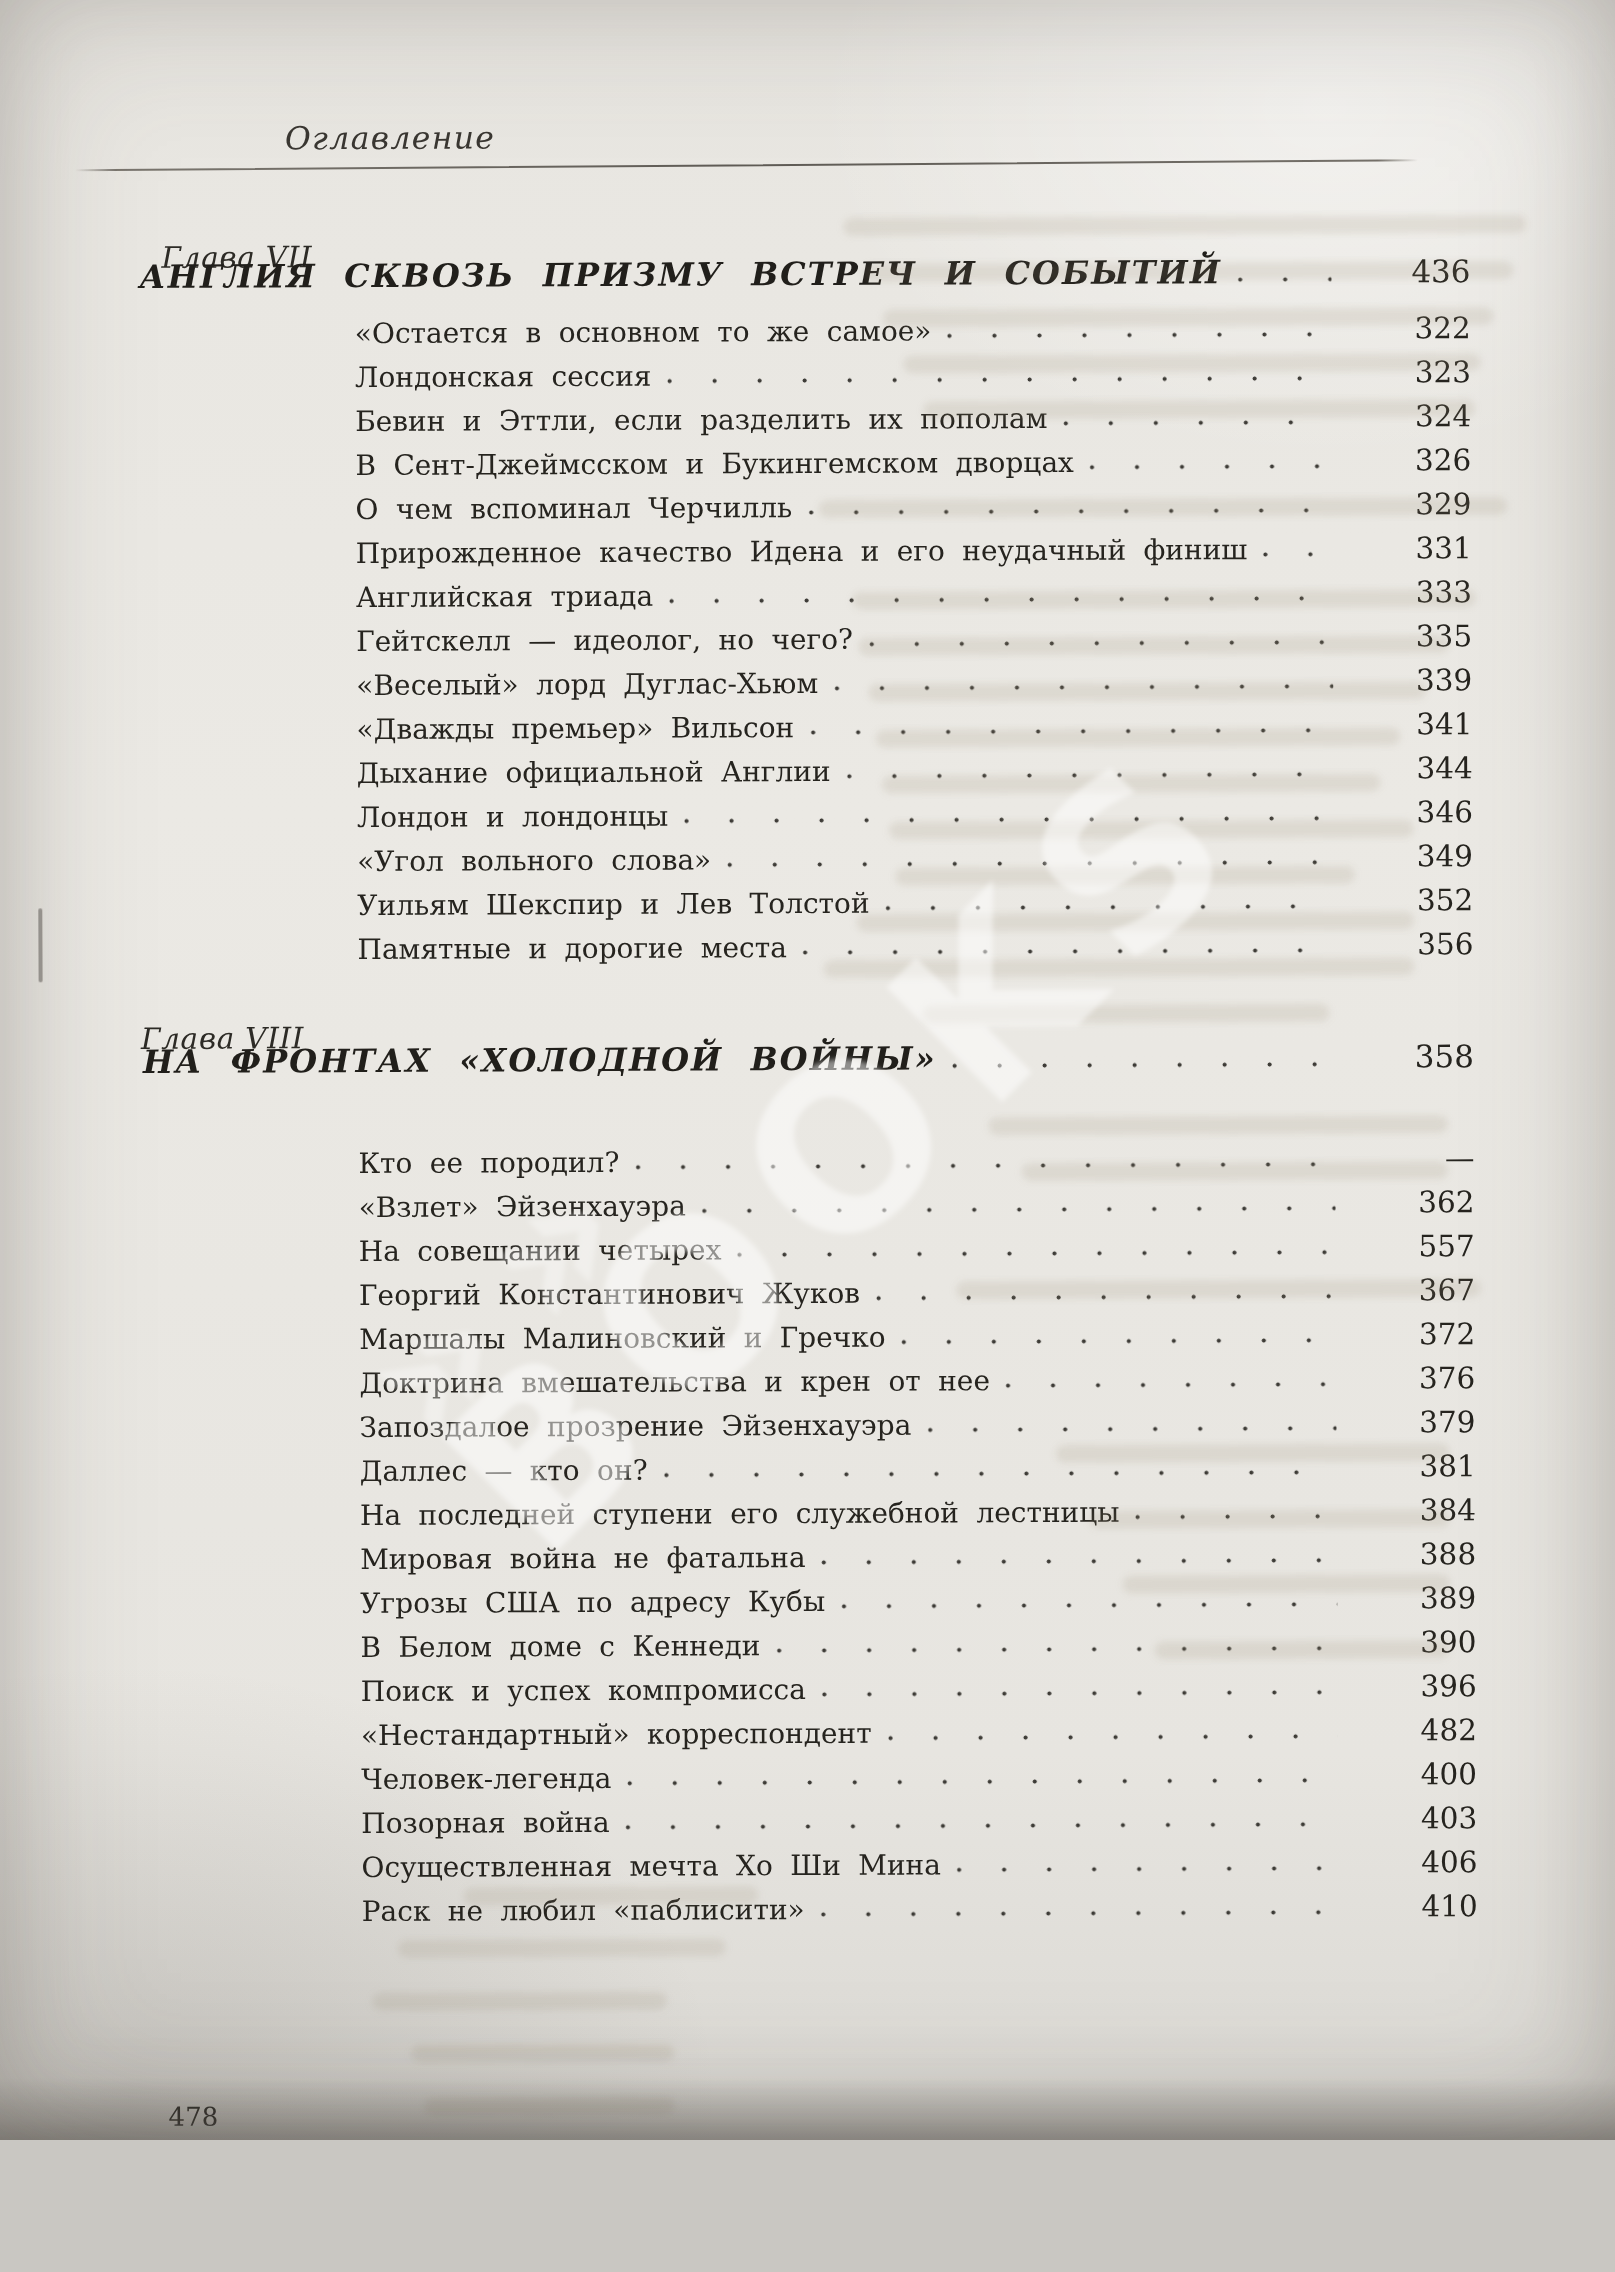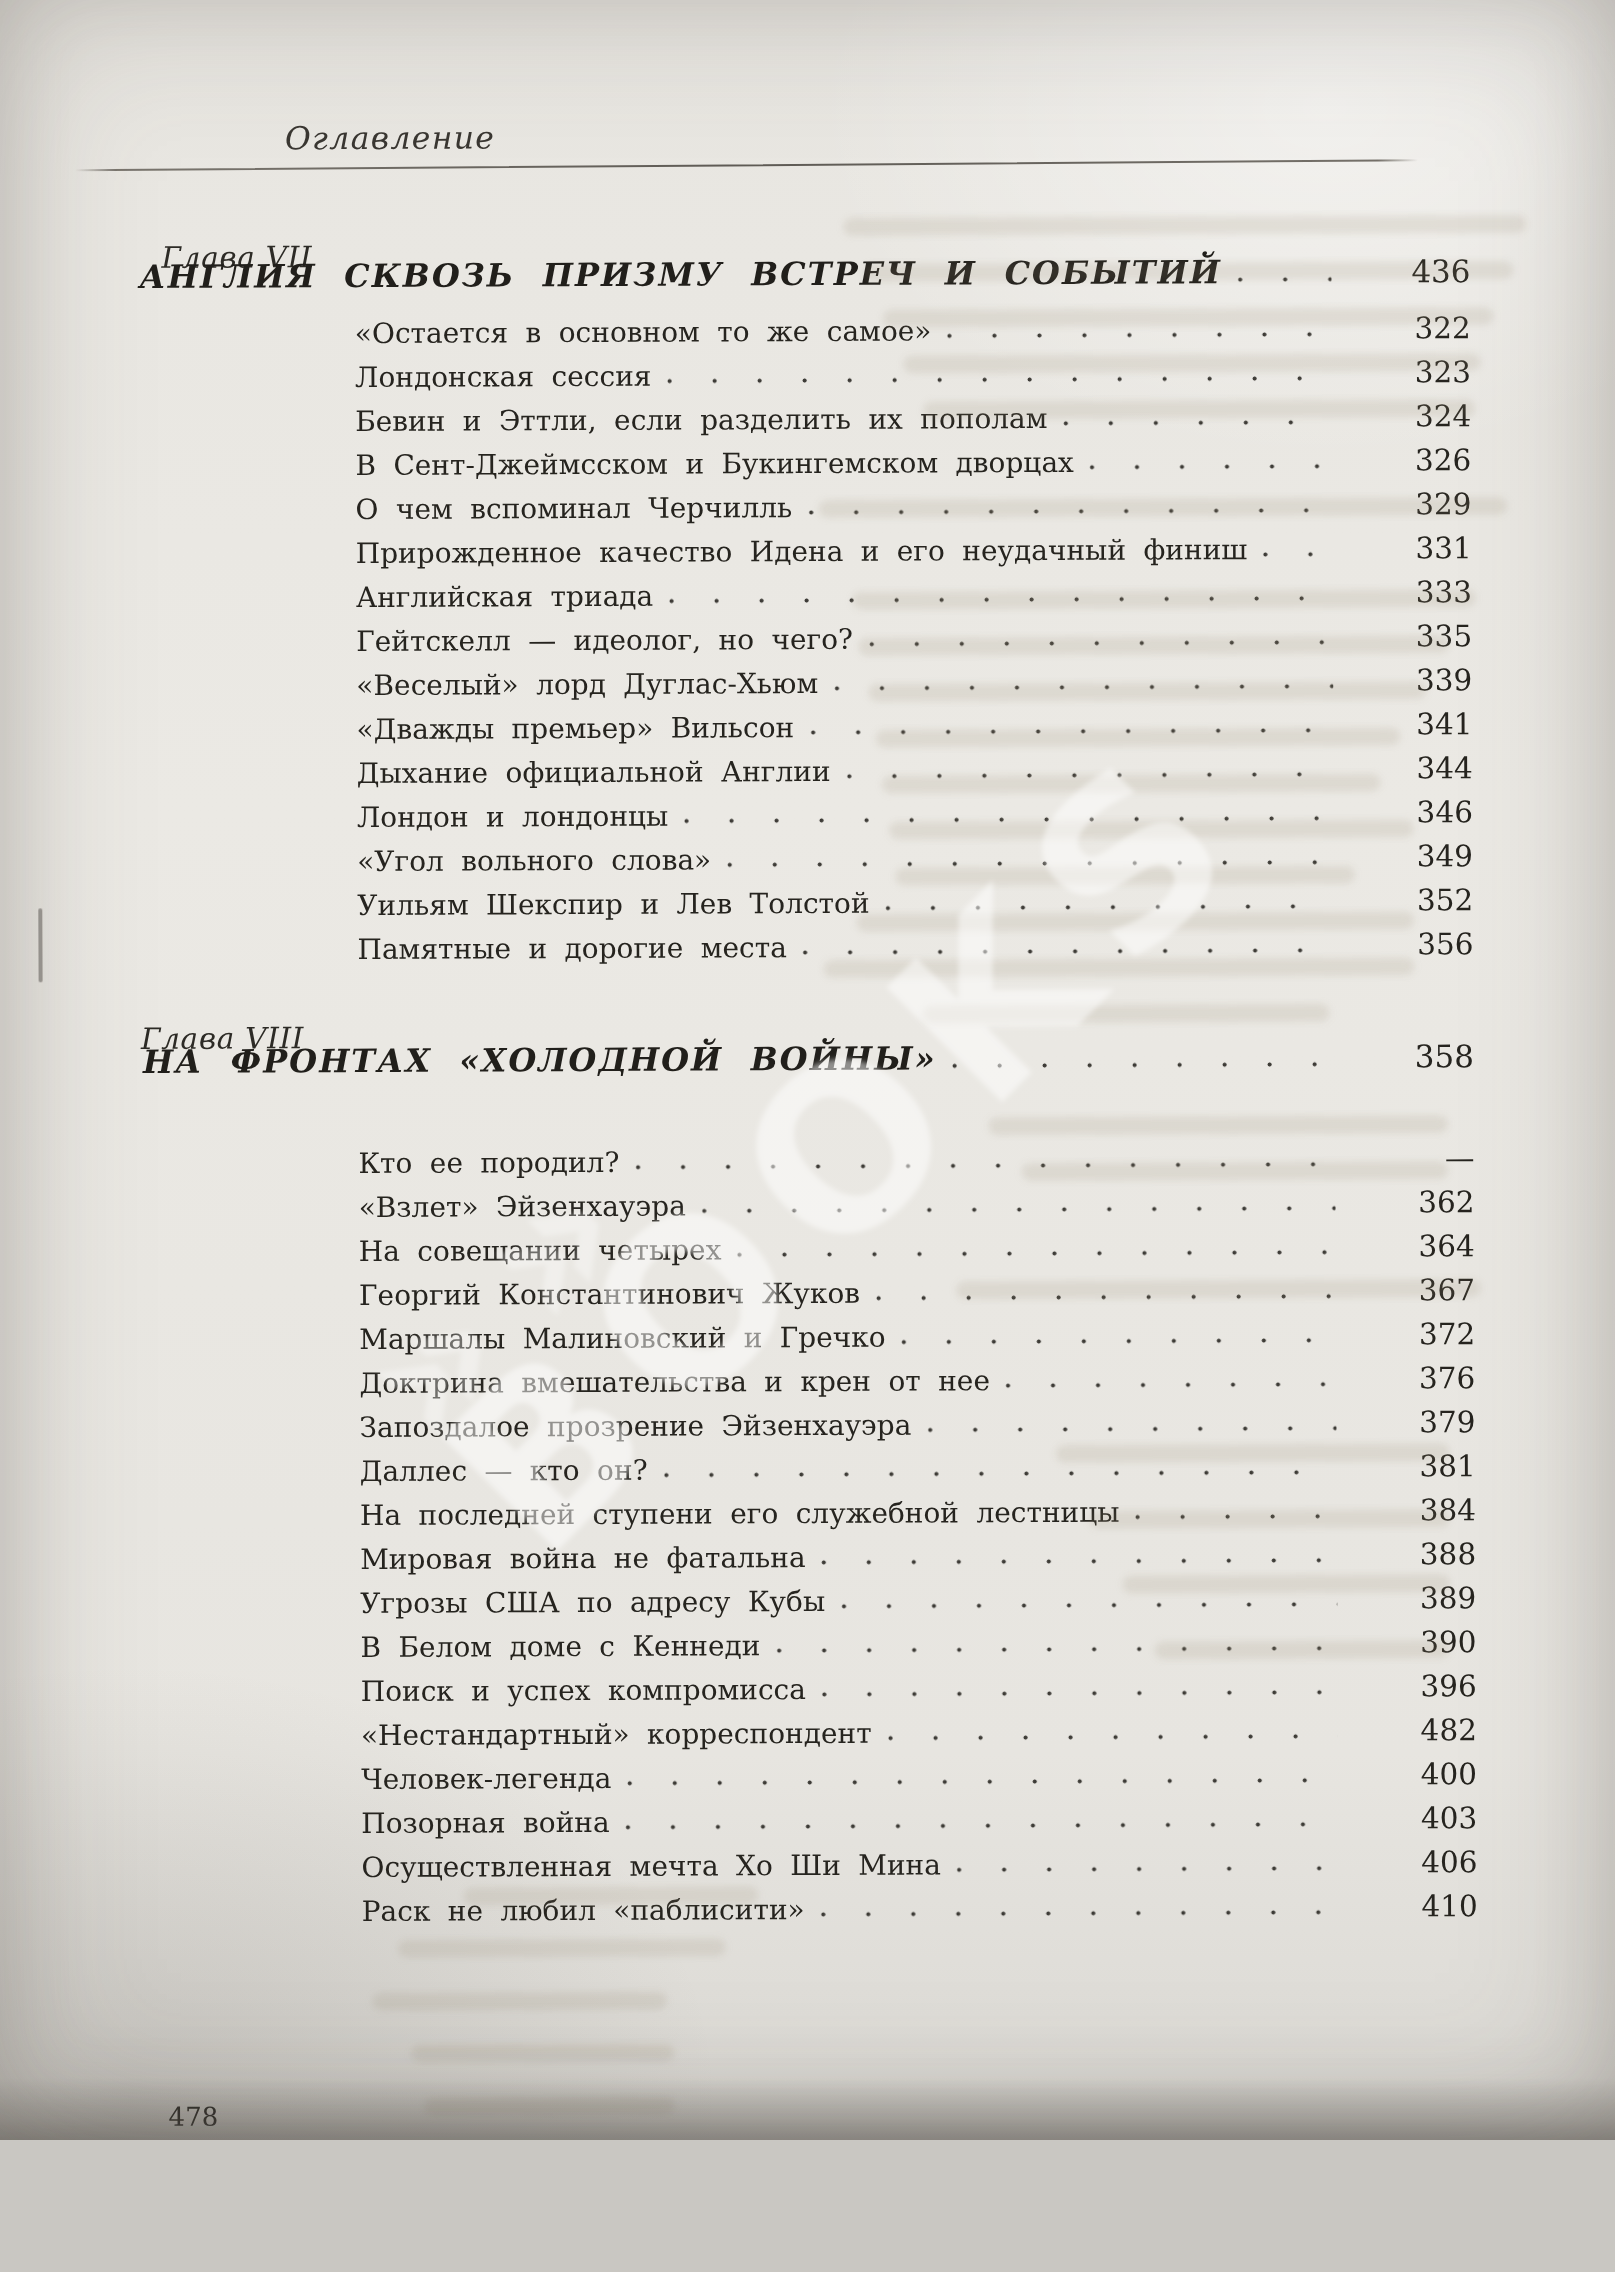--- a/index.html
+++ b/index.html
@@ -166,21 +166,21 @@
           <span class="num">—</span>
         </div>
         <div class="row entry-row" style="top: 1188px; left: 358px; width: 1116px;">
           <span class="t">«Взлет» Эйзенхауэра</span>
           <span class="leader"></span>
           <span class="num">362</span>
         </div>
         <div class="row entry-row" style="top: 1232px; left: 358px; width: 1116px;">
           <span class="t">На совещании четырех</span>
           <span class="leader"></span>
-          <span class="num">364</span>
+          <span class="num">557</span>
         </div>
         <div class="row entry-row" style="top: 1276px; left: 358px; width: 1116px;">
           <span class="t">Георгий Константинович Жуков</span>
           <span class="leader"></span>
           <span class="num">367</span>
         </div>
         <div class="row entry-row" style="top: 1320px; left: 358px; width: 1116px;">
           <span class="t">Маршалы Малиновский и Гречко</span>
           <span class="leader"></span>
           <span class="num">372</span>

